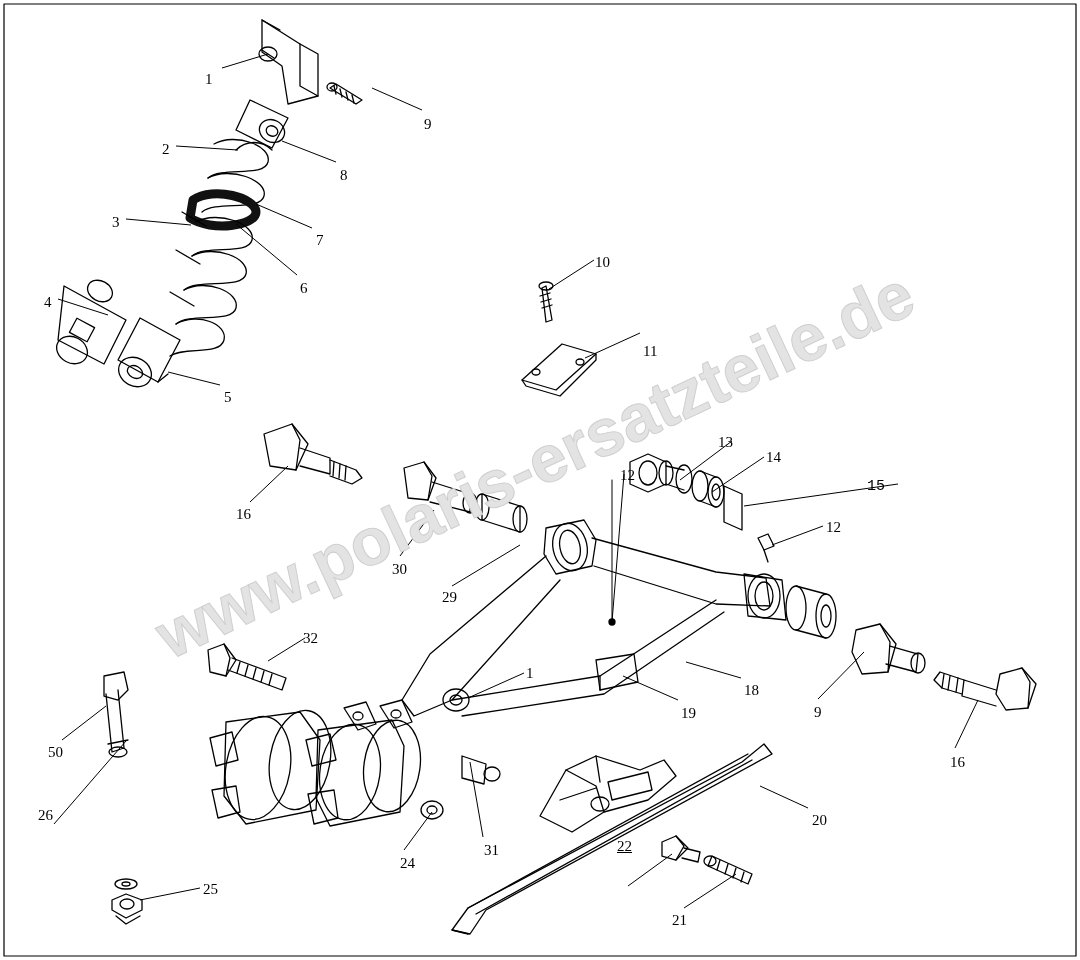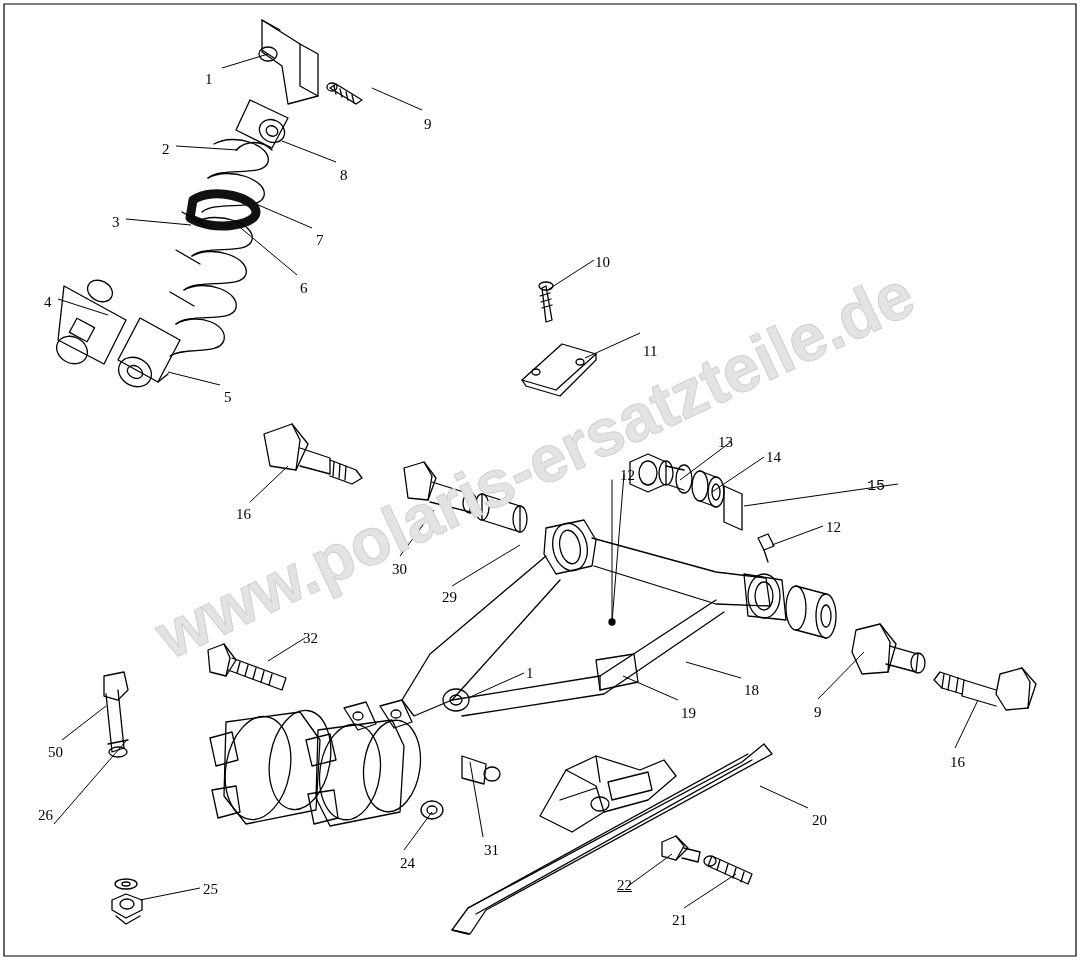--- a/index.html
+++ b/index.html
@@ -299,18 +299,18 @@
       <div class="callout" style="left: 950px; top: 755px;">16</div>
       <div class="callout" style="left: 303px; top: 631px;">32</div>
       <div class="callout" style="left: 526px; top: 666px;">1</div>
       <div class="callout" style="left: 744px; top: 683px;">18</div>
       <div class="callout" style="left: 681px; top: 706px;">19</div>
       <div class="callout" style="left: 48px; top: 745px;">50</div>
       <div class="callout" style="left: 38px; top: 808px;">26</div>
       <div class="callout" style="left: 203px; top: 882px;">25</div>
       <div class="callout" style="left: 400px; top: 856px;">24</div>
       <div class="callout" style="left: 484px; top: 843px;">31</div>
-      <div class="callout" style="left: 617px; top: 878px; text-decoration: underline;">22</div>
+      <div class="callout" style="left: 617px; top: 839px; text-decoration: underline;">22</div>
       <div class="callout" style="left: 672px; top: 913px;">21</div>
       <div class="callout" style="left: 812px; top: 813px;">20</div>
     </div>
 
 </div>
 
 </body></html>

